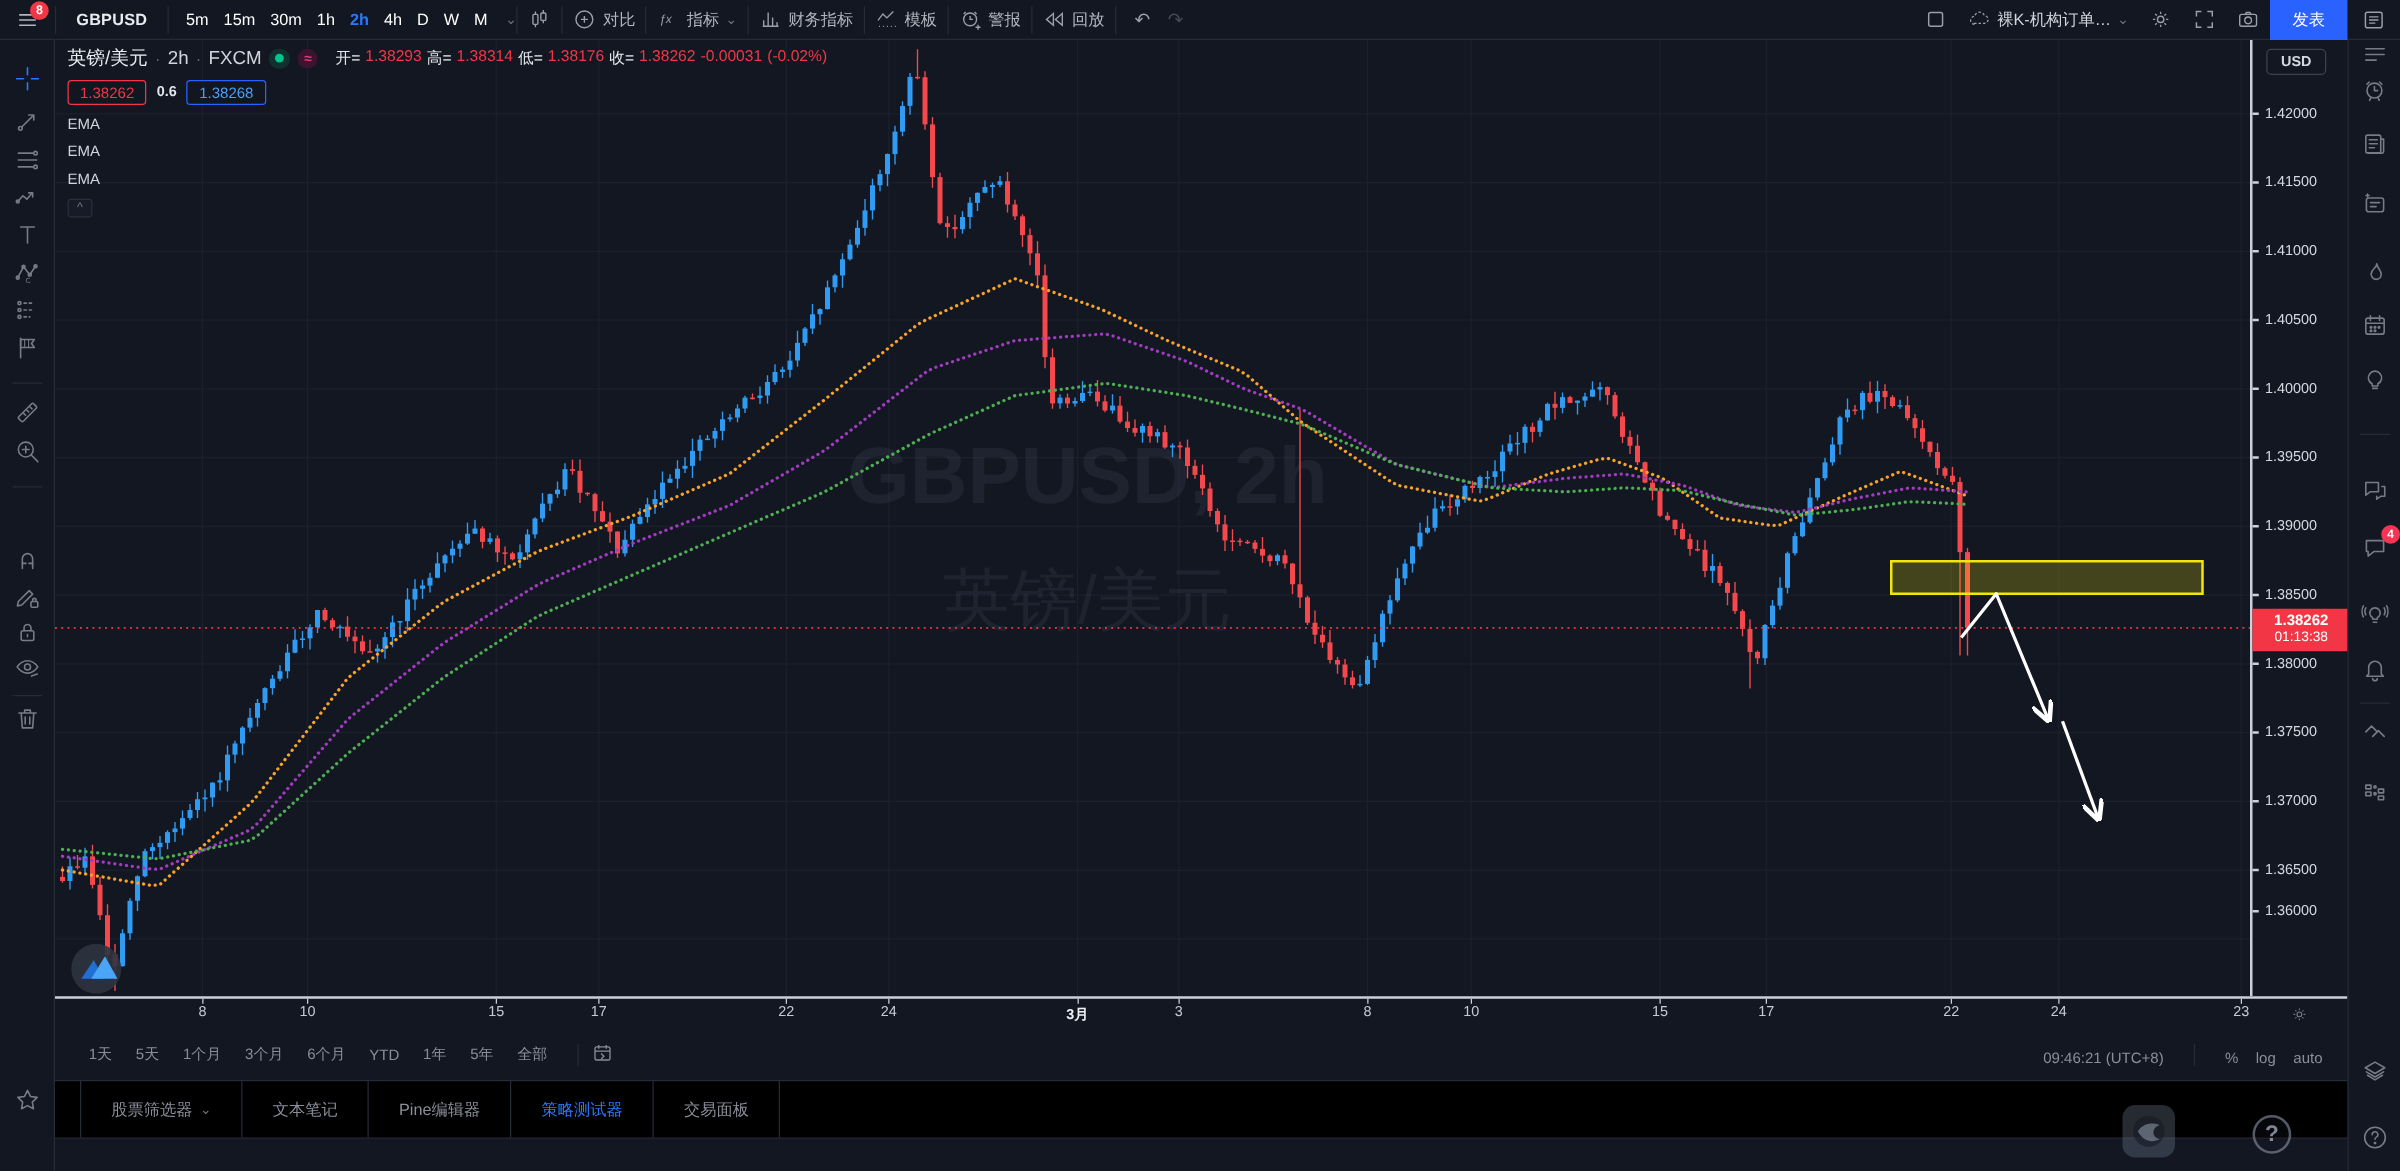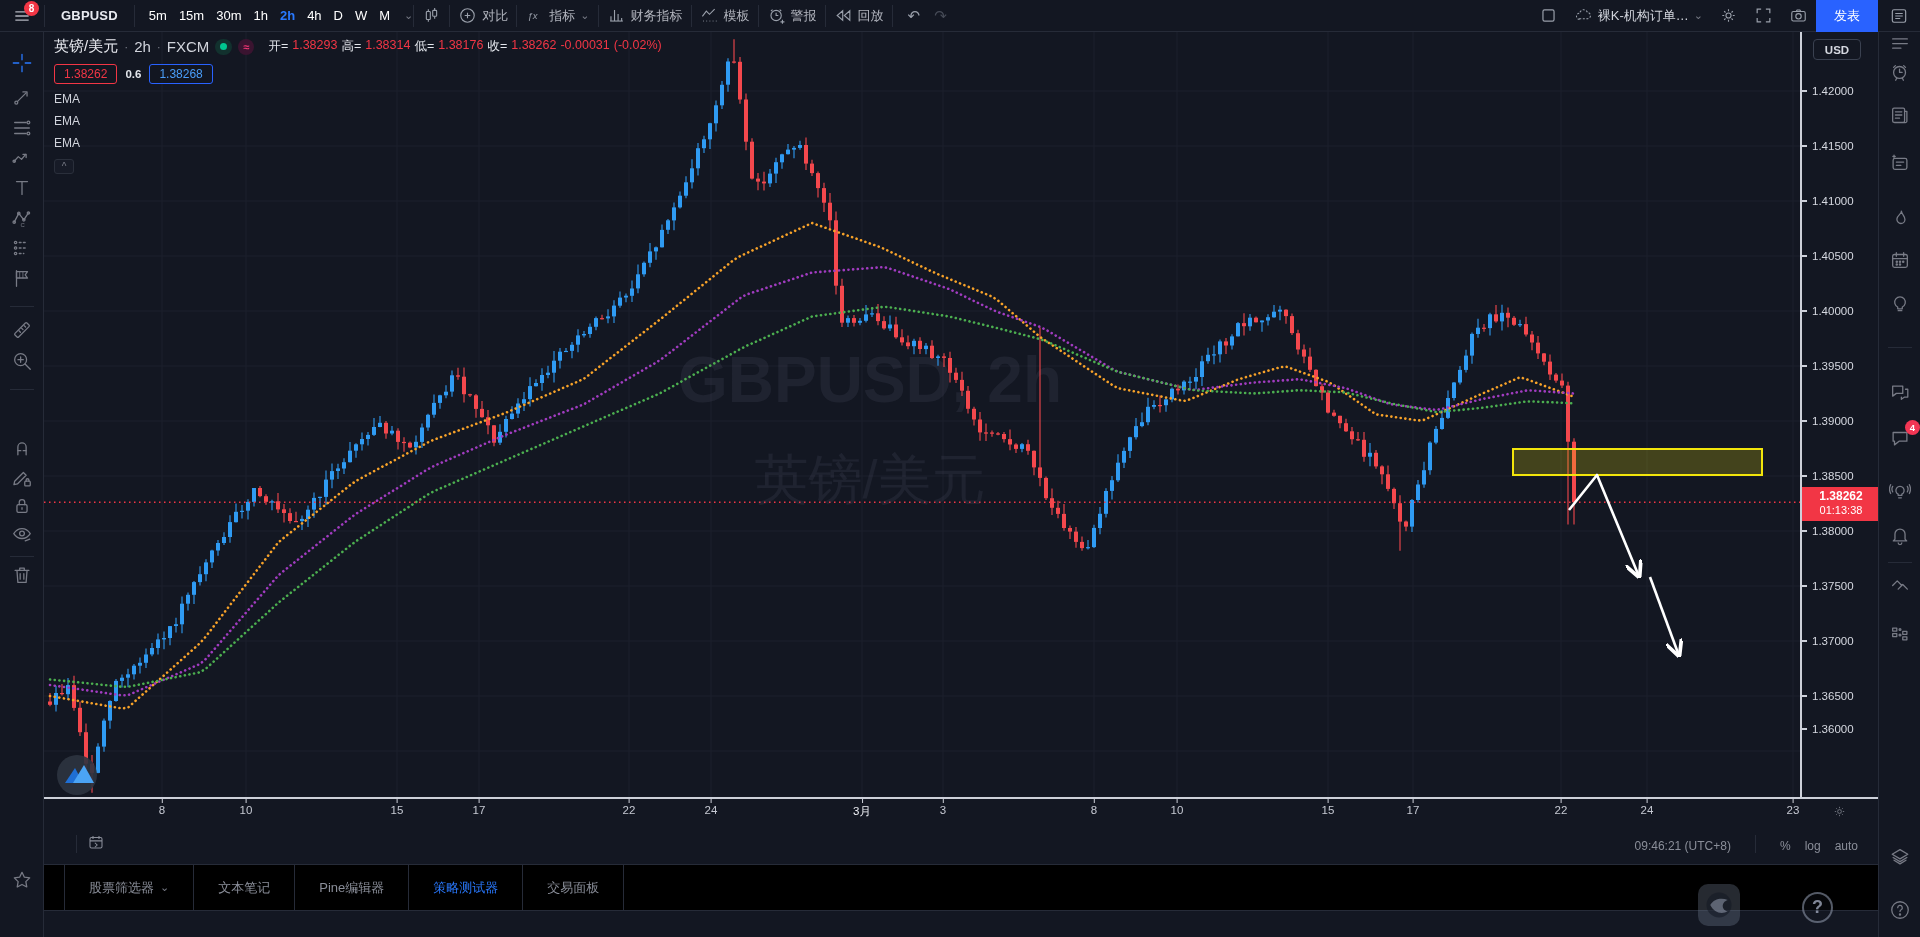--- a/index.html
+++ b/index.html
@@ -80,21 +80,21 @@
     border-left:1px solid #262b38; z-index:25; }
   #right-rail .rail-btn { left:7px; }
   .chat-badge { position:absolute; top:-4px; right:-6px; width:15px; height:15px; border-radius:50%;
     background:#f23654; color:#fff; font-size:9.5px; font-weight:bold; display:flex; align-items:center; justify-content:center; }
 
   
   #time-axis { position:absolute; left:44px; top:797px; width:1756px; height:26px; background:#131722;
     border-top:2px solid #cdd0d9; z-index:20; }
   .ttick { position:absolute; top:5px; transform:translateX(-50%); color:#c6c9d3; font-size:11.5px; }
   .ttick::before { content:""; position:absolute; left:50%; top:-5px; width:1px; height:4px; background:#cdd0d9; }
-  .ttick.month { color:#eef0f5; font-weight:normal; }
+  .ttick.month { color:#eef0f5; font-weight:bold; }
   #axis-corner { position:absolute; left:1800px; top:797px; width:78px; height:26px; background:#131722;
     border-top:2px solid #cdd0d9; display:flex; align-items:center; justify-content:center; color:#787b86; z-index:21; cursor:pointer; }
 
   
   #bottom-toolbar { position:absolute; left:44px; top:823px; width:1834px; height:41px; background:#131722;
     display:flex; align-items:center; padding:0 20px 0 22px; font-size:12px; color:#787b86; z-index:20; }
   .rng { background:none; border:none; color:#8a8e99; font-size:12px; padding:3px 5px; margin-right:9px;
     cursor:pointer; font-family:inherit; }
   .bt-sep { width:1px; height:18px; background:#262b38; margin:0 10px; }
   #bt-right { margin-left:auto; display:flex; align-items:flex-end; gap:14px; color:#8a8e99; }
@@ -1105,20 +1105,31 @@
       <div class="ttick" style="left:1749px">23</div>
     </div>
   <div id="axis-corner">
     <svg viewBox="0 0 24 24" width="15" height="15" fill="none" stroke="#787b86" stroke-width="1.4">
         <circle cx="12" cy="12" r="3"></circle>
         <path d="M12 4.5v2.2M12 17.3v2.2M4.5 12h2.2M17.3 12h2.2M6.8 6.8l1.5 1.5M15.7 15.7l1.5 1.5M17.2 6.8l-1.5 1.5M8.3 15.7l-1.5 1.5"></path>
       </svg>
   </div>
 
   <div id="bottom-toolbar">
+    <div id="range-holder" style="display:flex;align-items:center">
+        <button class="rng">1天</button>
+        <button class="rng">5天</button>
+        <button class="rng">1个月</button>
+        <button class="rng">3个月</button>
+        <button class="rng">6个月</button>
+        <button class="rng">YTD</button>
+        <button class="rng">1年</button>
+        <button class="rng">5年</button>
+        <button class="rng">全部</button>
+      </div>
     <div class="bt-sep"></div>
     <span>
       <svg viewBox="0 0 24 24" width="18" height="18" fill="none" stroke="#8a8e99" stroke-width="1.4">
           <rect x="4" y="6" width="16" height="14" rx="2"></rect>
           <path d="M8 4v4M16 4v4M4 10.5h16"></path>
           <path d="M10.5 13l3 3-3 3"></path>
         </svg>
     </span>
     <div id="bt-right">
       <span>09:46:21 (UTC+8)</span>

